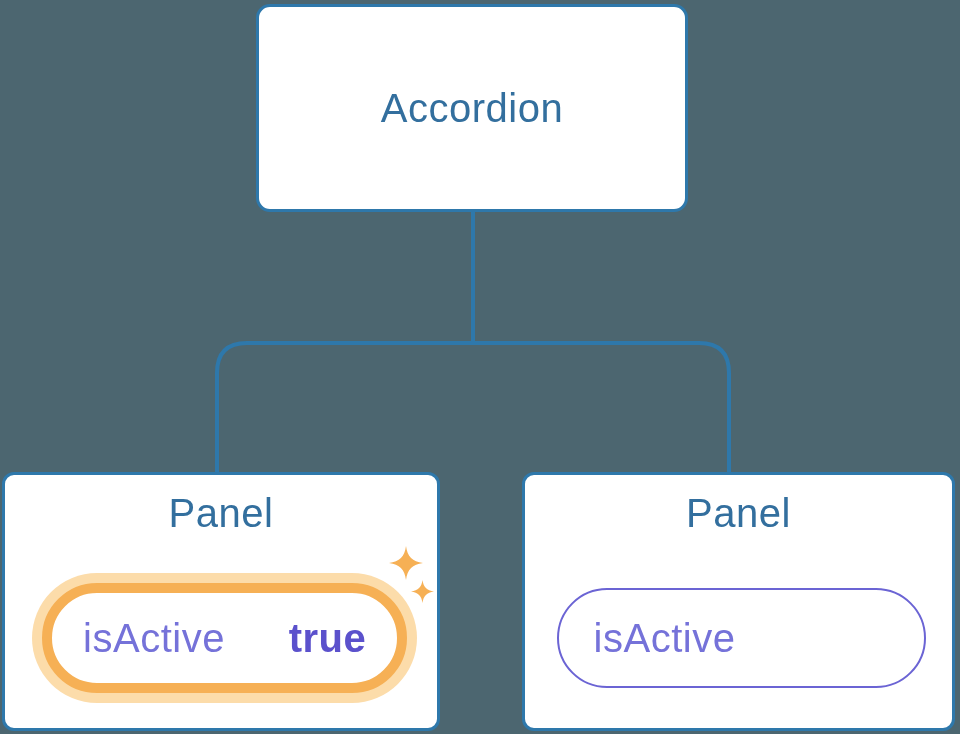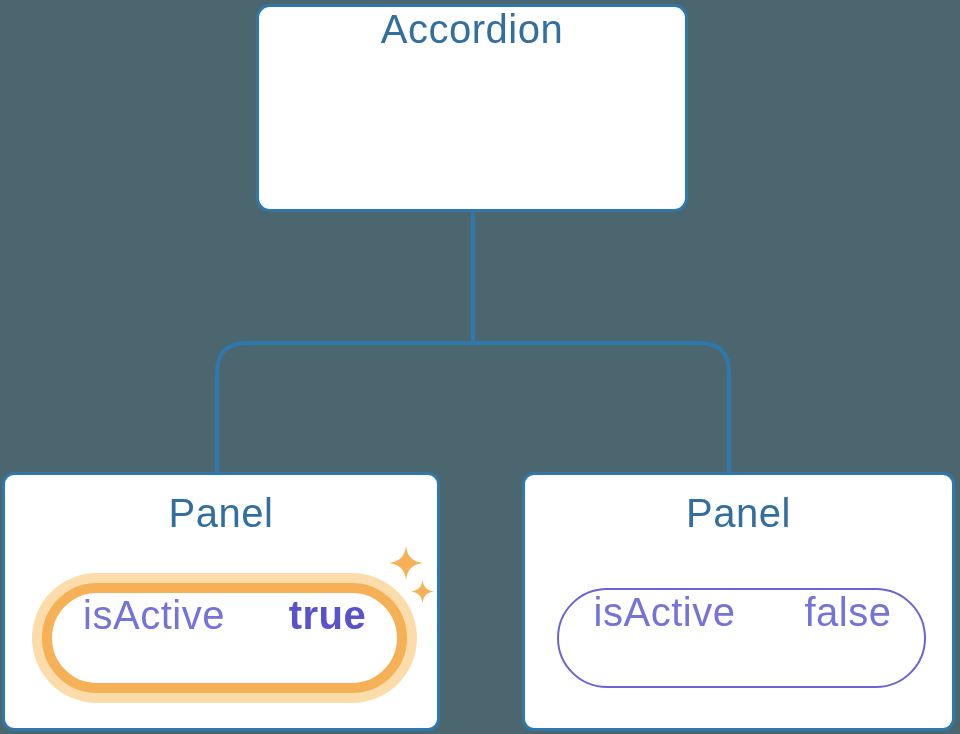--- a/index.html
+++ b/index.html
@@ -8,35 +8,35 @@
     background:#4c6670;
     font-family:"Liberation Sans", sans-serif;
   }
   .connectors{position:absolute;left:0;top:0;width:960px;height:734px;}
   .node{
     position:absolute;background:#ffffff;border:3px solid #2e78ab;
     box-sizing:border-box;
   }
   .accordion{
     left:256px;top:4px;width:432px;height:208px;border-radius:14px;
-    display:flex;align-items:flex-start;justify-content:center;
+    display:flex;align-items:center;justify-content:center;
   }
   .node-label{
     color:#336f9e;font-size:40px;font-weight:500;letter-spacing:0.5px;
   }
   .panel{border-radius:12px;}
   .panel-left{left:2px;top:472px;width:438px;height:259px;}
   .panel-right{left:522px;top:472px;width:433px;height:259px;}
   .panel-title{
     text-align:center;margin-top:16px;
     color:#336f9e;font-size:40px;font-weight:500;letter-spacing:0.5px;
   }
   .pill{
     position:absolute;box-sizing:border-box;background:#ffffff;
-    border-radius:999px;display:flex;align-items:flex-start;overflow:hidden;
+    border-radius:999px;display:flex;align-items:center;overflow:hidden;
   }
   .pill-active{
     left:37px;top:108px;width:365px;height:110px;
     border:10px solid #f6b055;
     box-shadow:0 0 0 10px #fcdcaa;
   }
   .pill-inactive{
     left:32px;top:113px;width:369px;height:100px;
     border:2px solid #6b64d4;
   }
@@ -84,17 +84,16 @@
     <svg class="sparkle sparkle-small" viewBox="0 0 24 24" xmlns="http://www.w3.org/2000/svg">
       <path d="M12 0 C13 7.5 16.5 11 24 12 C16.5 13 13 16.5 12 24 C11 16.5 7.5 13 0 12 C7.5 11 11 7.5 12 0 Z" fill="#f6b055"></path>
     </svg>
   </div>
 
   <div class="node panel panel-right">
     <div class="panel-title">Panel</div>
     <div class="pill pill-inactive">
       <div class="cell cell-name state-name">isActive</div>
       <div class="pill-divider"></div>
-      <div class="cell cell-value value-false">false</div>
     </div>
   </div>
 
 </div>
 
 </body></html>

